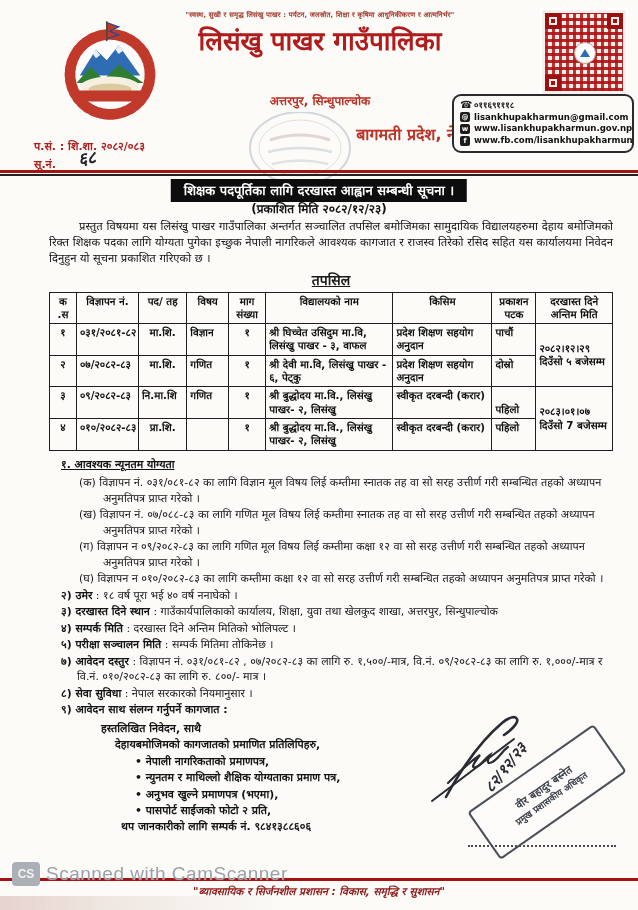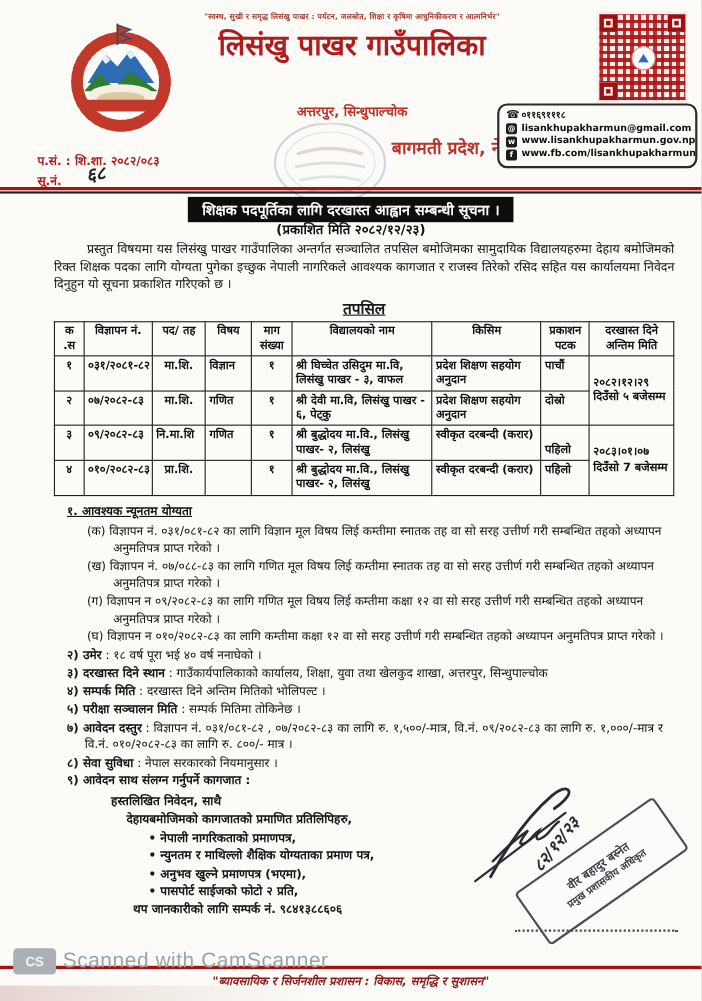--- a/index.html
+++ b/index.html
@@ -96,21 +96,21 @@
     display:flex;flex-direction:column;align-items:center;justify-content:center;
     color:#3c414b;background:rgba(255,255,255,.25);}
   .name-stamp .l1{font-size:10.5px;font-weight:bold;}
   .name-stamp .l2{font-size:9px;font-weight:bold;}
   .dotline{position:absolute;top:845px;right:22px;width:148px;border-bottom:2px dotted #4c4c4c;}
 
   
   .rule-red2{position:absolute;top:878px;left:0;width:100%;height:3px;background:#a51212;}
   .watermark{position:absolute;top:862px;left:12px;display:flex;align-items:center;gap:6px;
     color:#9ba1a8;z-index:5;}
-  .cs-badge{width:39px;height:24px;border-radius:4px;background:#aab0b6;color:#f2f2f2;
+  .cs-badge{width:28px;height:24px;border-radius:4px;background:#aab0b6;color:#f2f2f2;
     font-size:12px;font-weight:bold;display:flex;align-items:center;justify-content:center;
     font-family:"Liberation Sans",sans-serif;}
   .wm-text{font-size:19px;font-family:"Liberation Sans",sans-serif;letter-spacing:.5px;
     text-shadow:0 0 1px rgba(255,255,255,.6);}
   .footer-slogan{position:absolute;top:884px;left:0;width:100%;text-align:center;
     font-size:10.5px;font-weight:bold;font-style:italic;color:#8e1b1b;z-index:4;}
 </style>
 </head>
 <body>
 

